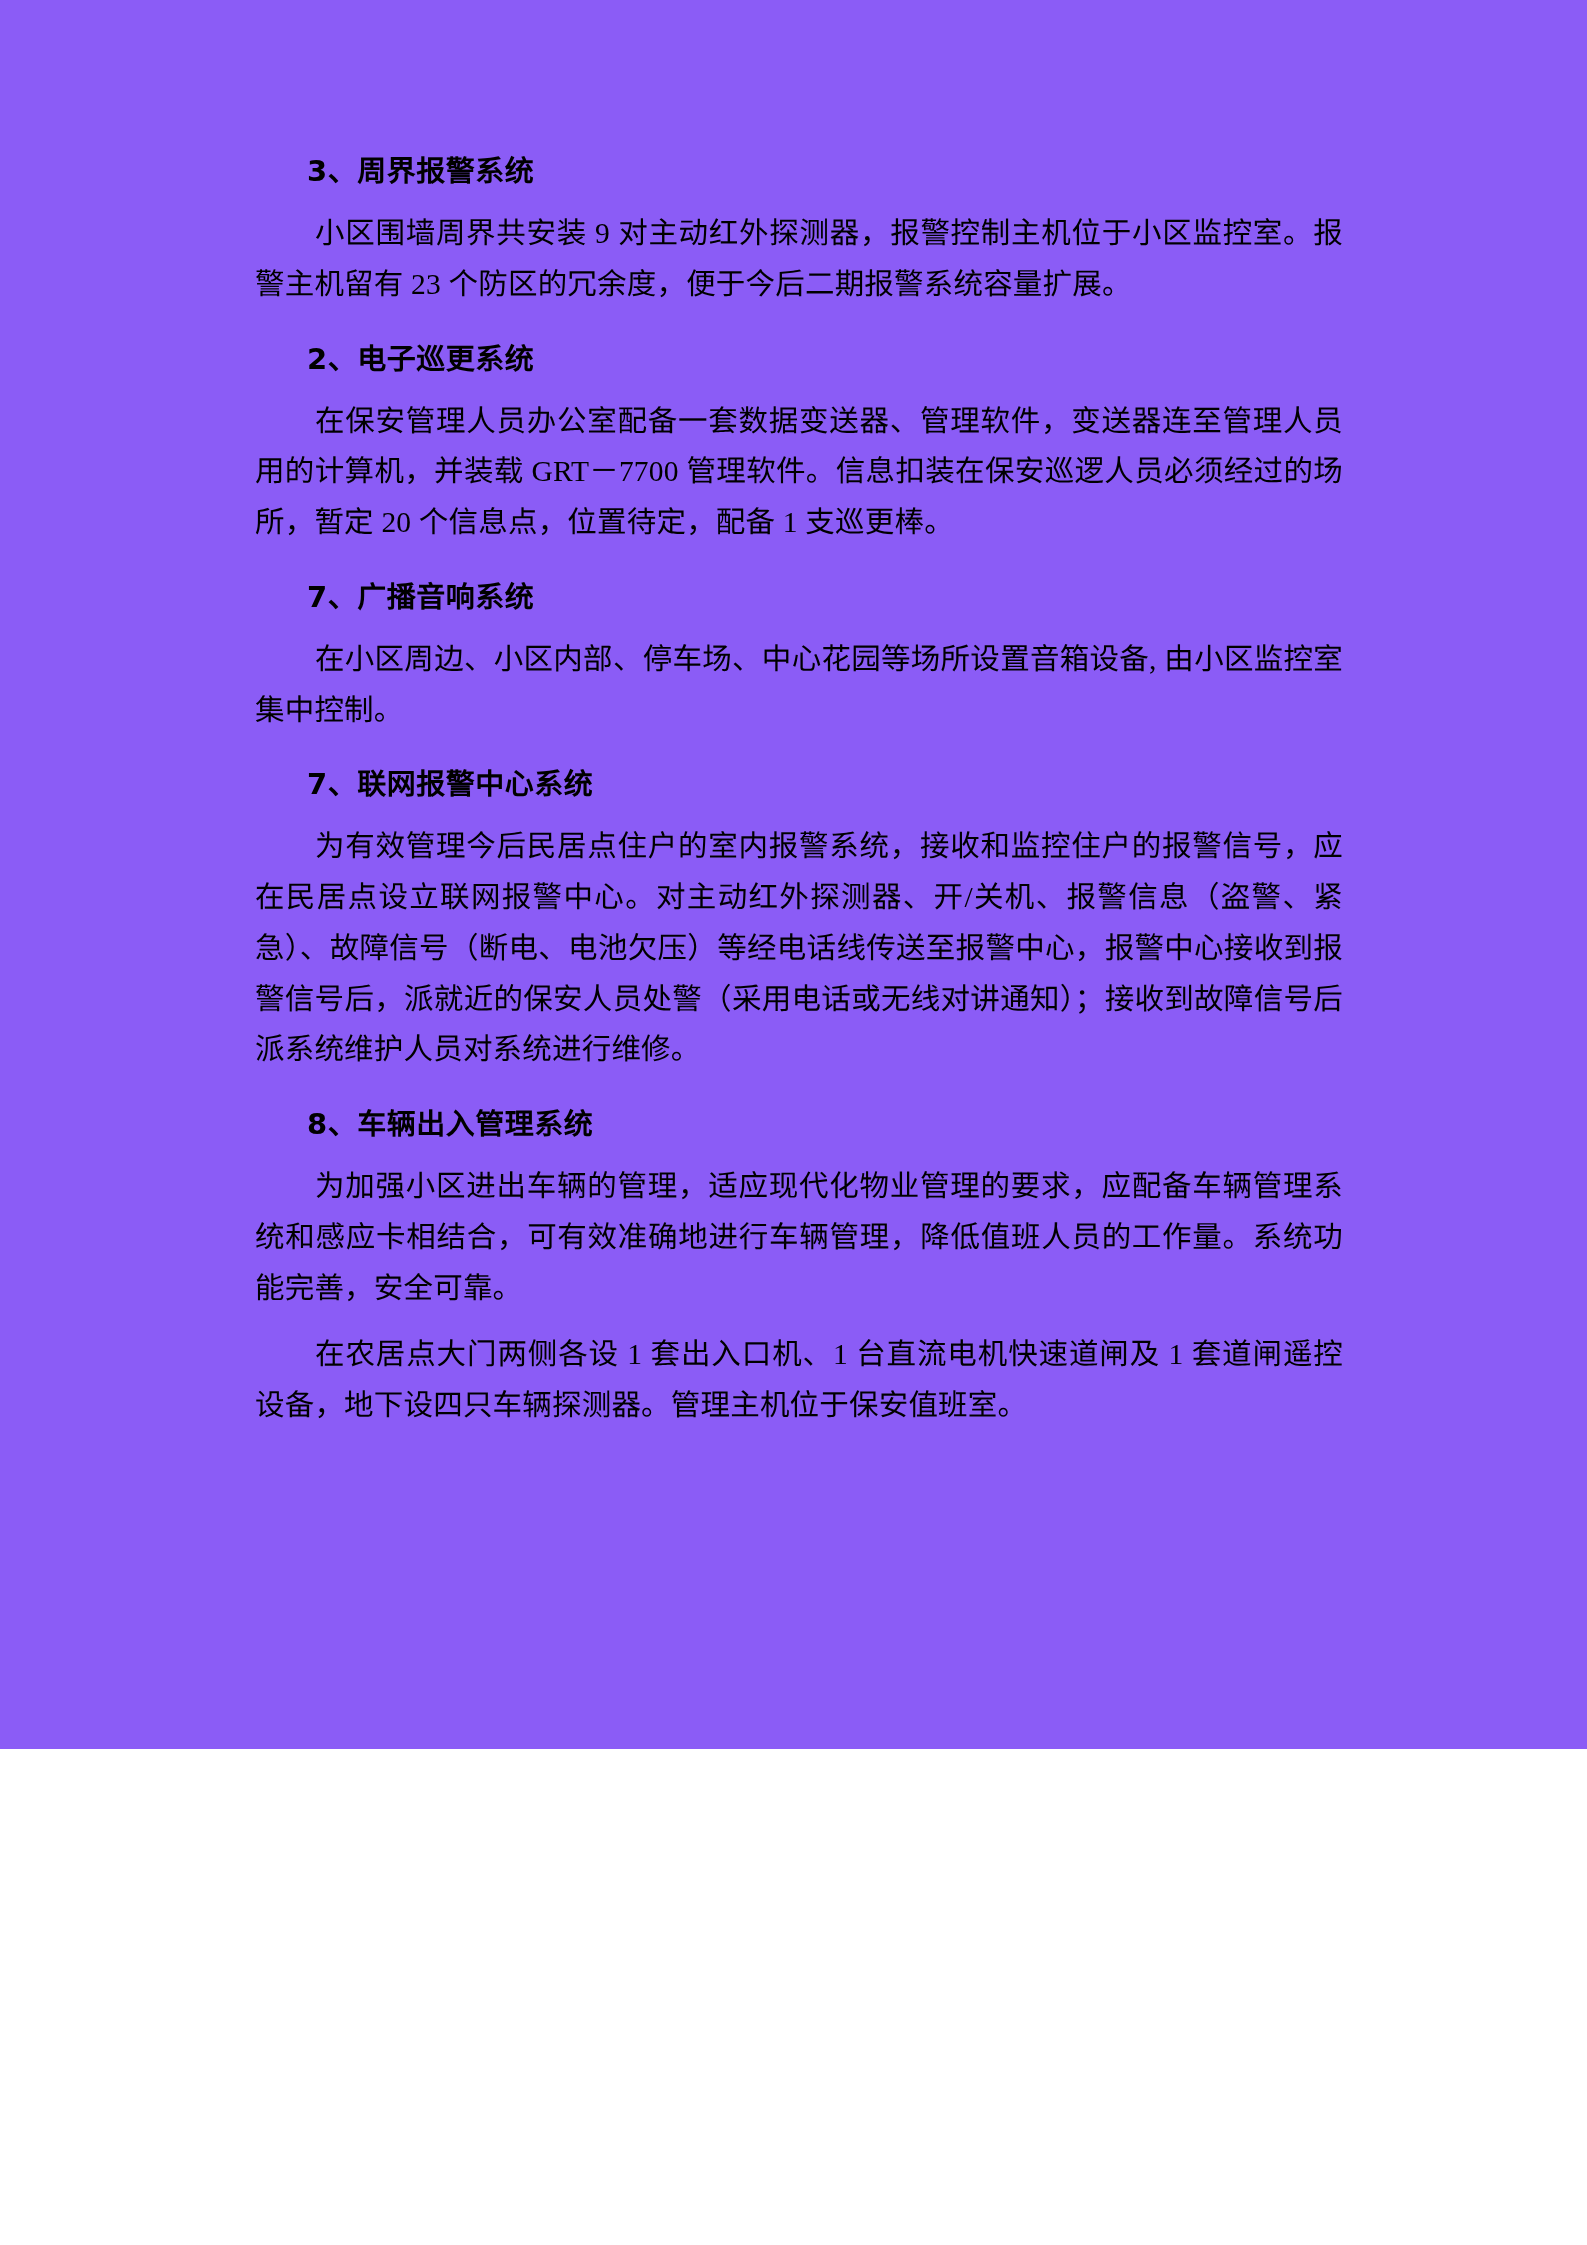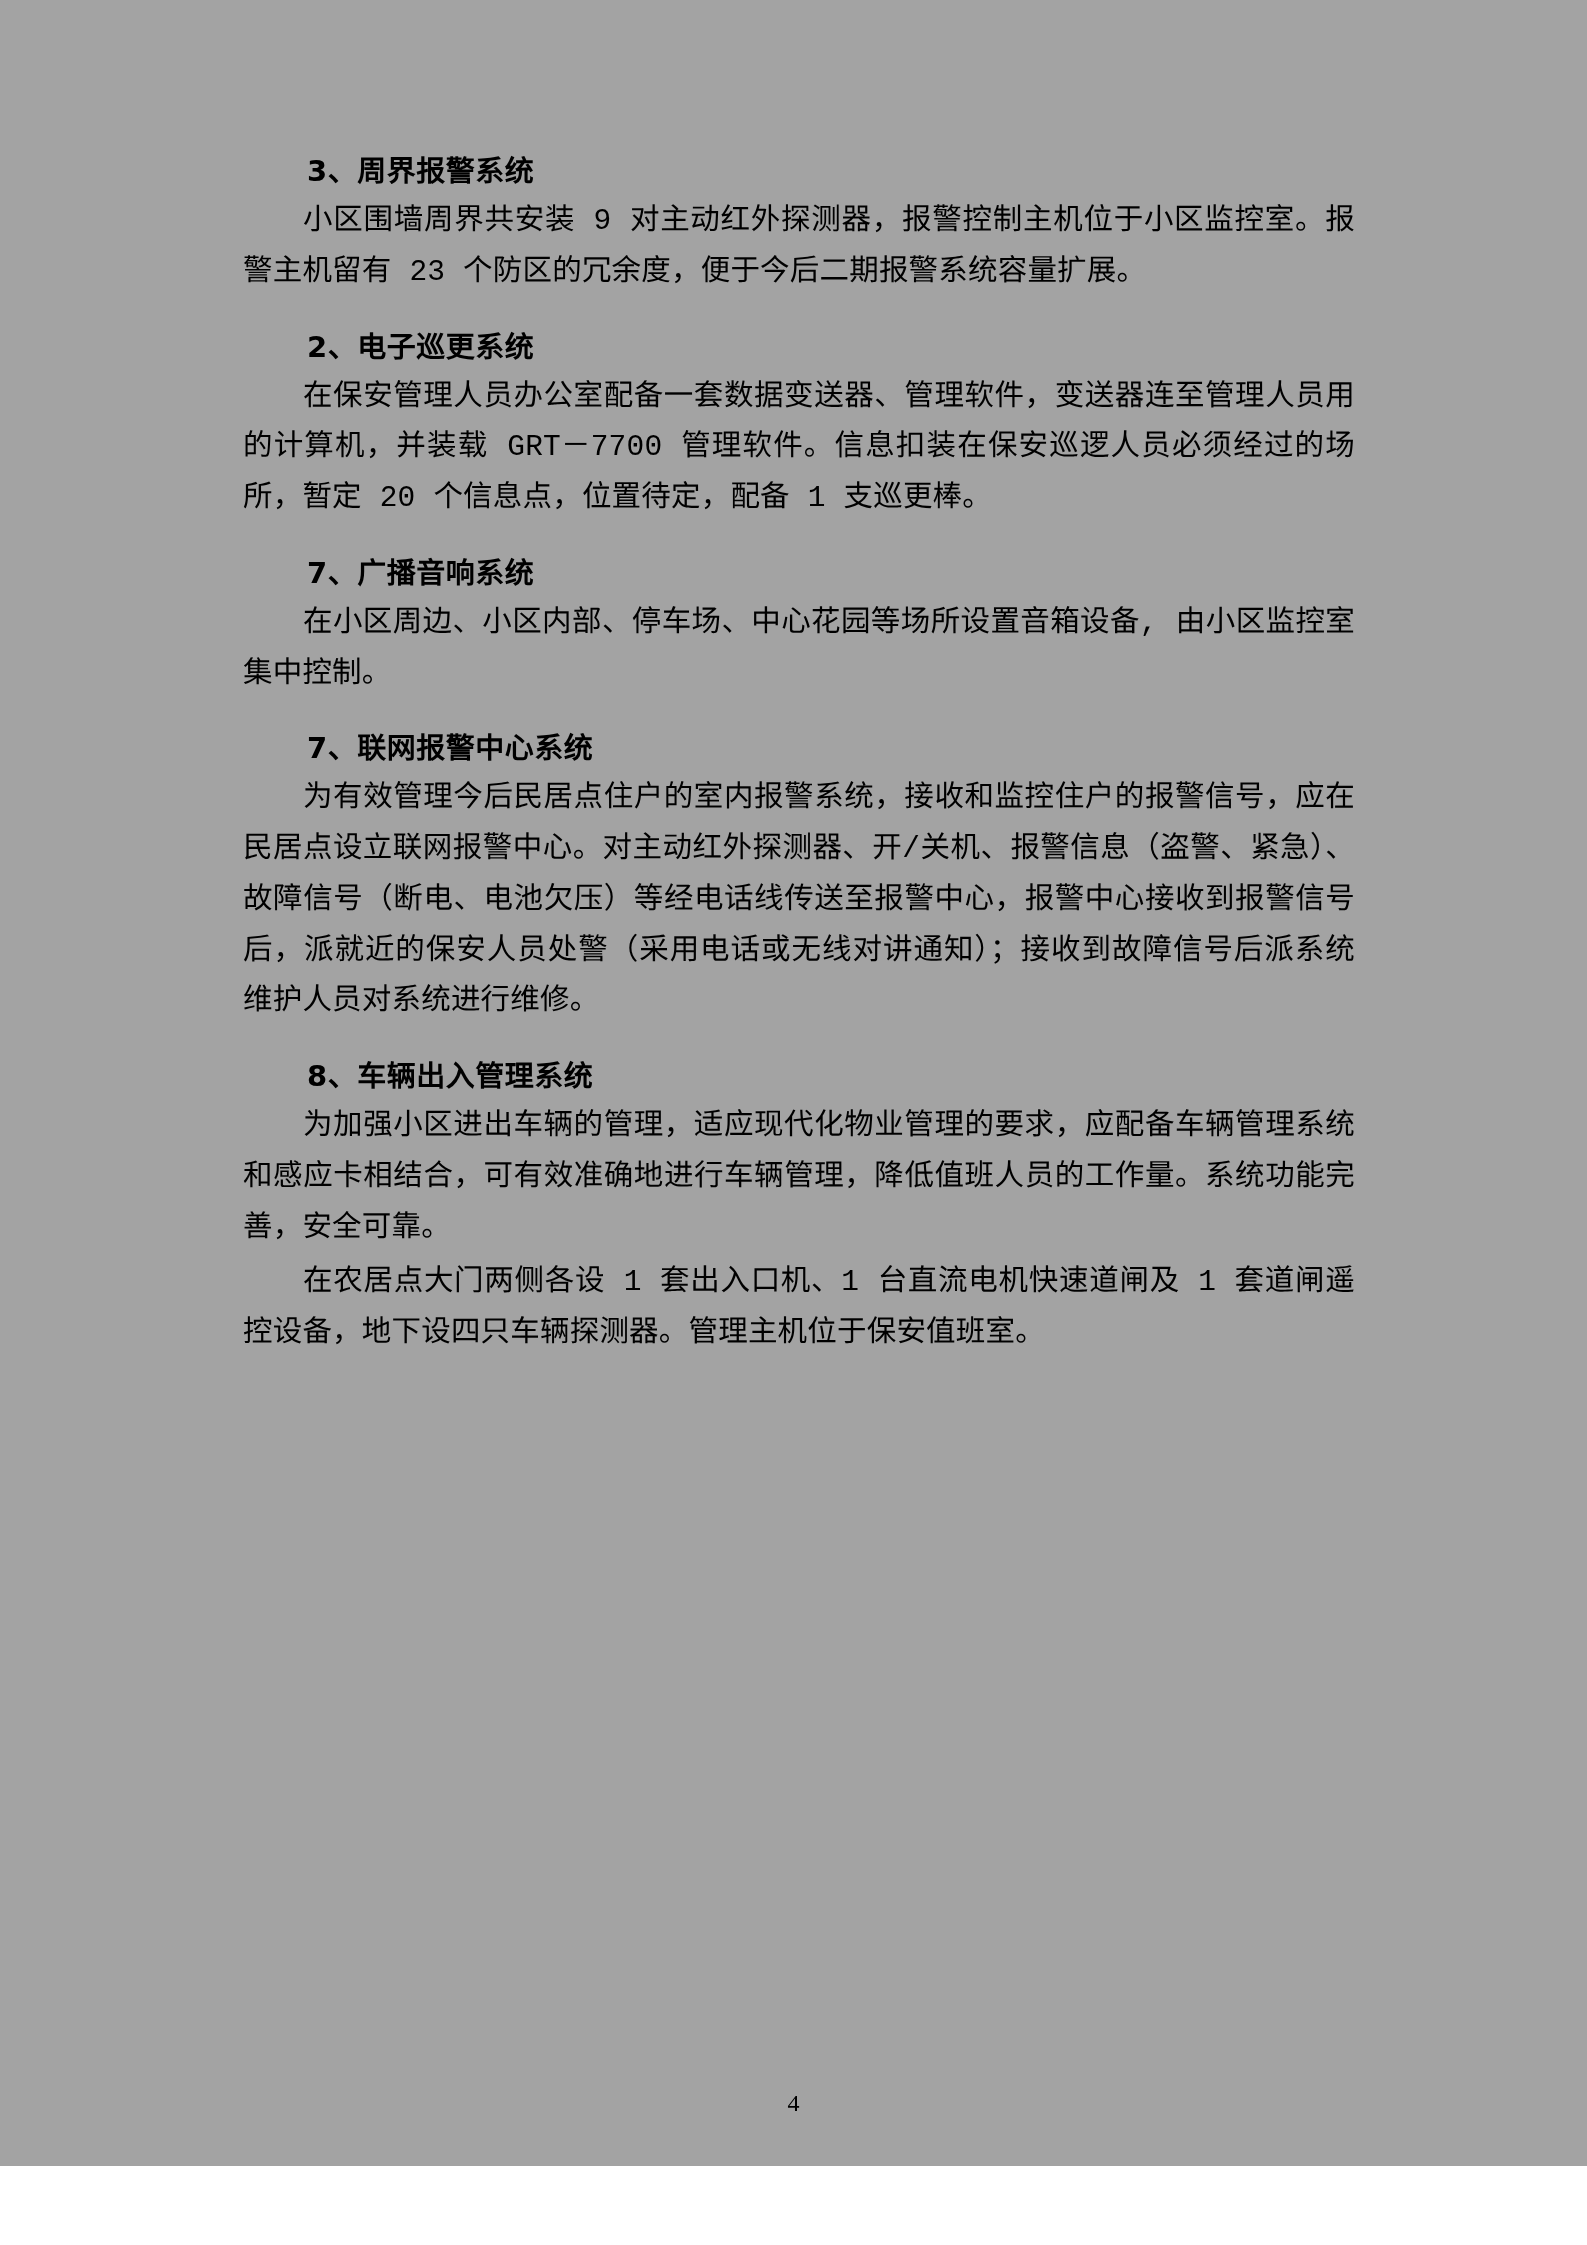--- a/index.html
+++ b/index.html
@@ -2,23 +2,23 @@
 <html lang="zh-CN"><head>
 <meta charset="utf-8">
 <style>
   html, body {
     margin: 0;
     padding: 0;
     background: #ffffff;
   }
   .page {
     width: 1587px;
-    height: 2166px;
+    height: 1749px;
     position: relative;
-    background: #a3a3a3;
+    background: #8b5cf6;
     box-sizing: border-box;
     font-family: "Liberation Serif", "DejaVu Serif", serif;
     color: #000000;
     overflow: hidden;
   }
   .content {
     position: absolute;
     left: 239px;
     top: 150px;
     width: 1120px;
@@ -28,26 +28,25 @@
     font-weight: bold;
     font-size: 29px;
     line-height: 1.45;
     margin: 0 0 2px 0;
     padding-left: 68px;
     letter-spacing: 0.5px;
   }
   .para {
     font-size: 29.5px;
     line-height: 1.72;
-    margin: 4px;
+    margin: 16px;
     text-align: justify;
     text-justify: inter-ideograph;
     text-indent: 60px;
     letter-spacing: 0.2px;
-    font-family: Liberation Mono, monospace;
   }
   .block {
     margin-bottom: 28px;
   }
   .page-number {
     position: absolute;
     left: 0;
     right: 0;
     top: 2090px;
     text-align: center;

